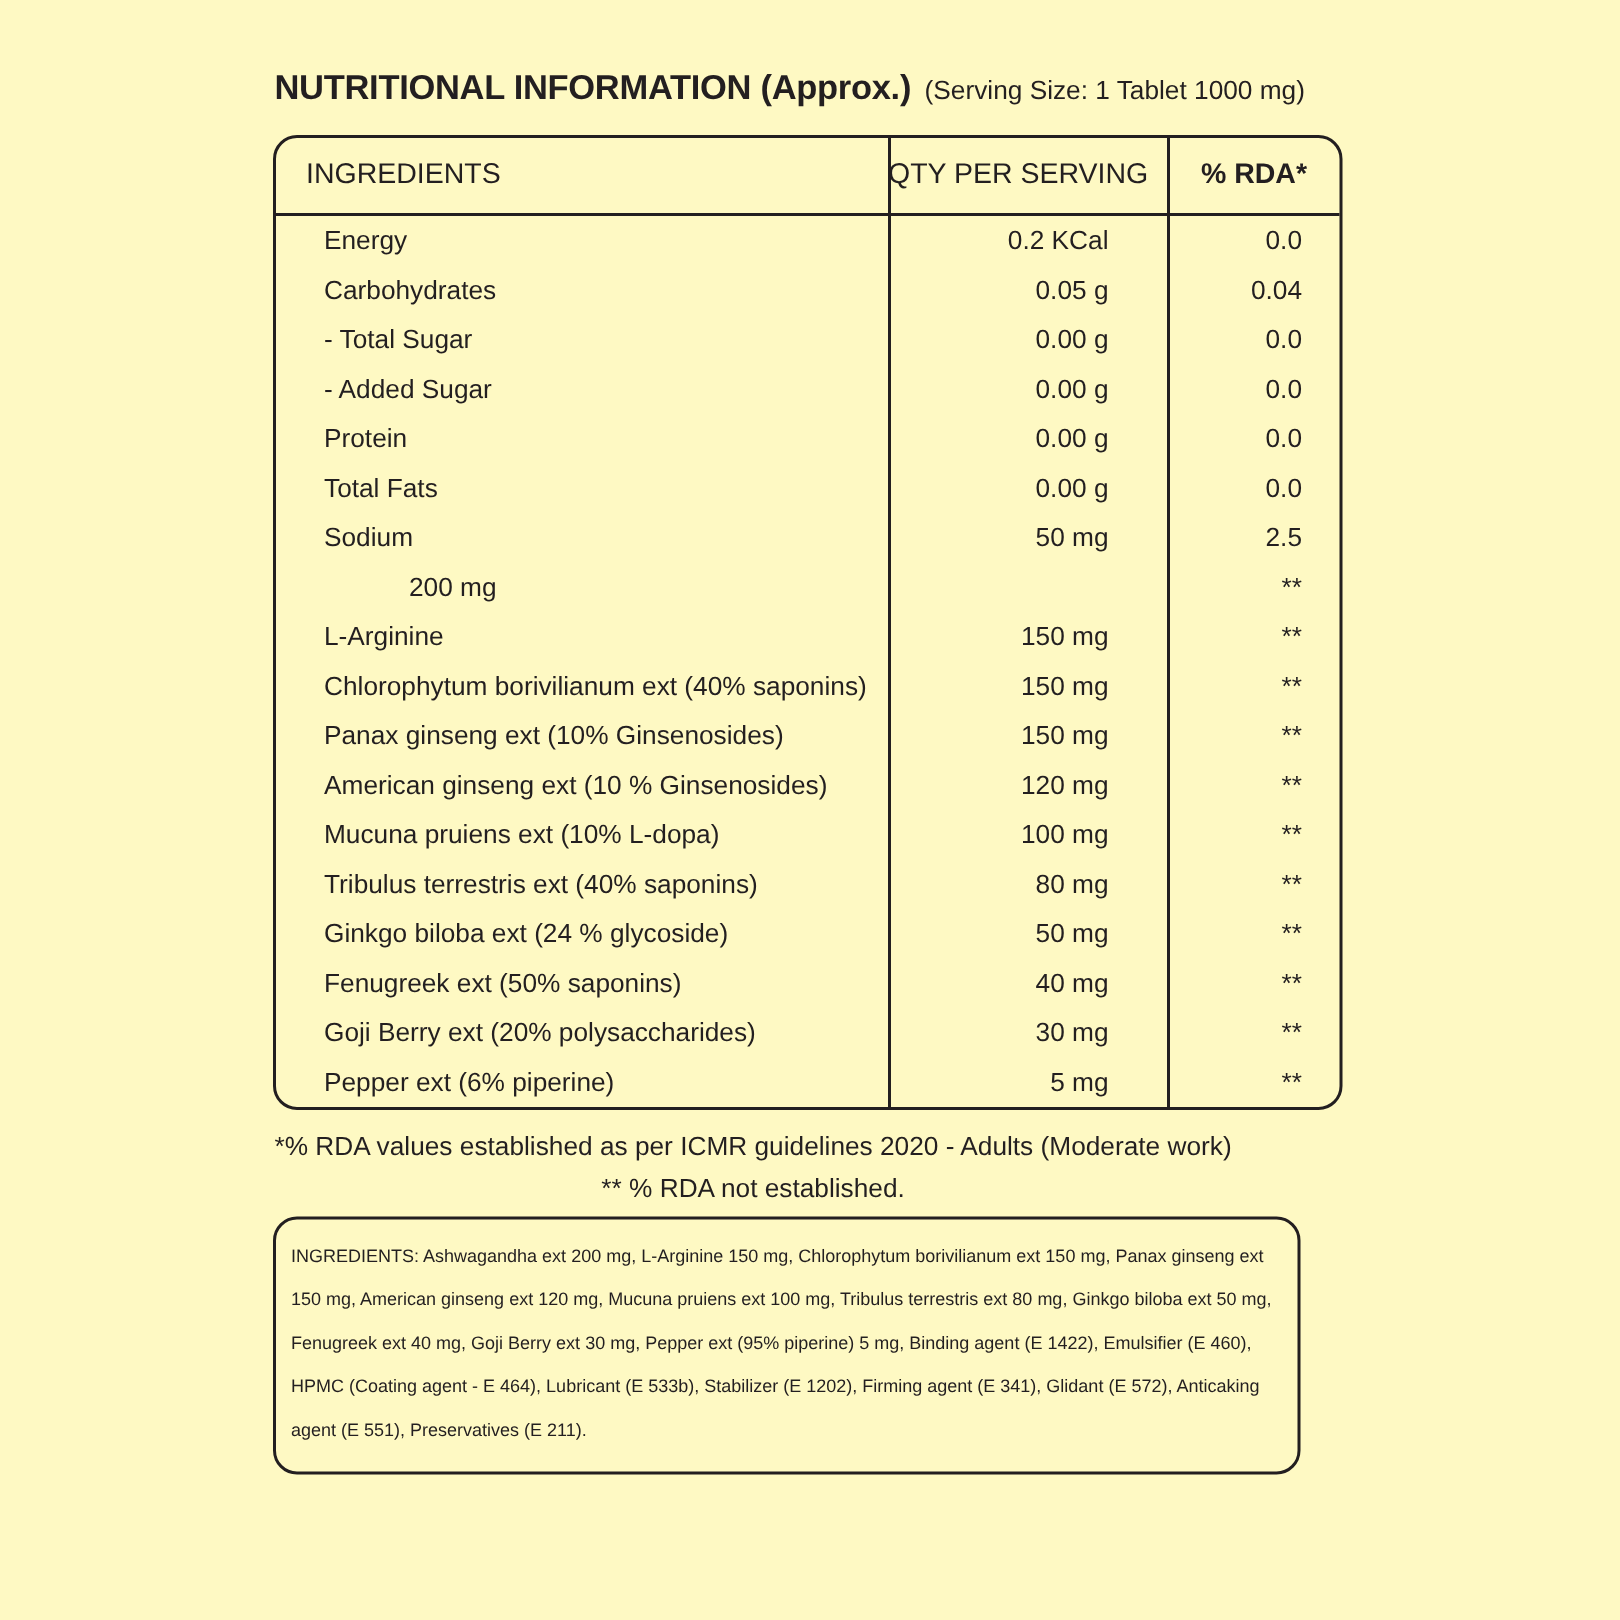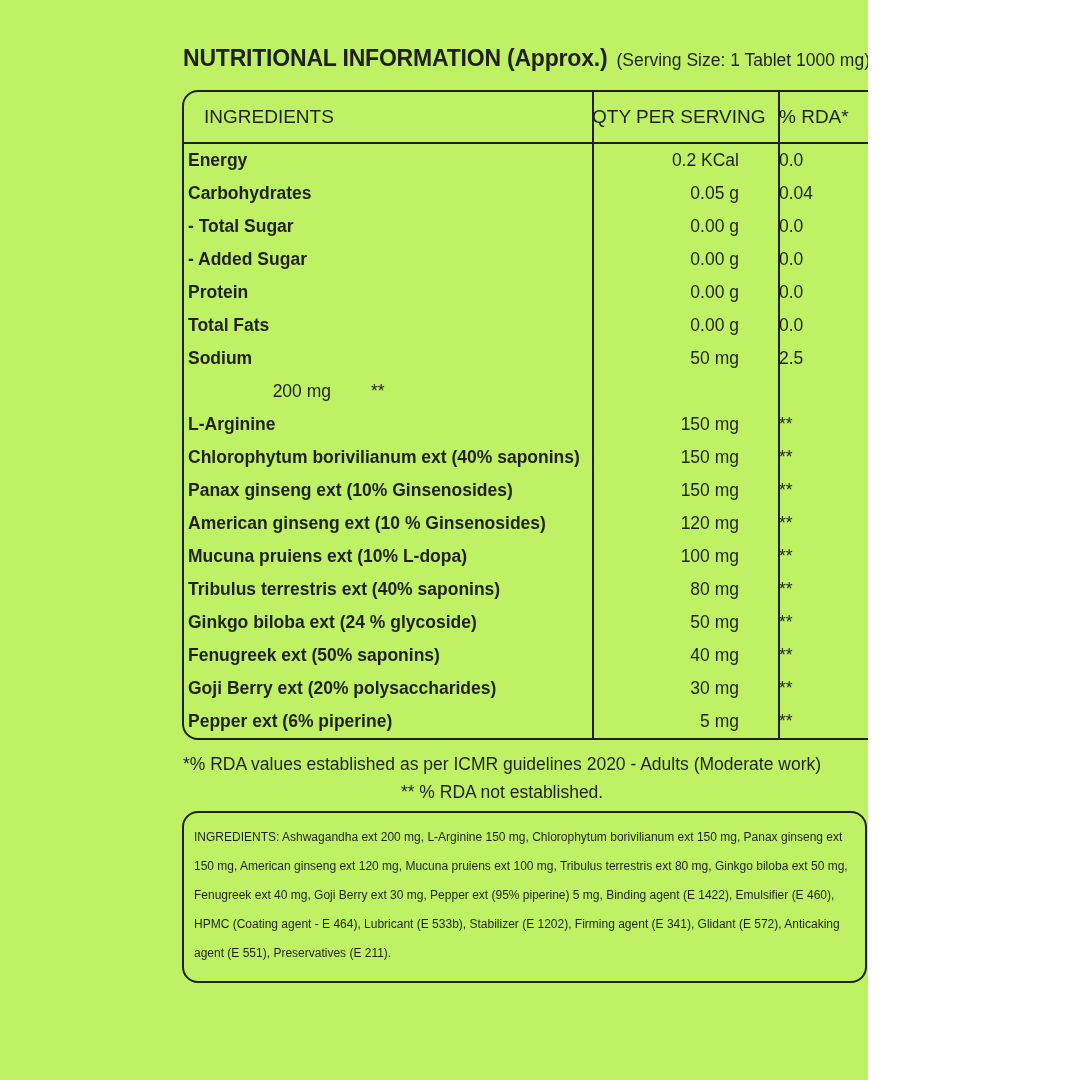--- a/index.html
+++ b/index.html
@@ -1,19 +1,19 @@
 <!DOCTYPE html>
 <html><head>
 <meta charset="utf-8">
 <style>
   html,body{margin:0;padding:0;background:#ffffff;}
   .page{
     position:relative;
-    width:868px;height:1080px;
-    background:#bef264;
+    width:1080px;height:1080px;
+    background:#fef9c3;
     color:#231f20;
     font-family:"Liberation Sans", sans-serif;
     overflow:hidden;
   }
   
   .title-row{
     position:absolute;left:183px;top:45px;
     white-space:nowrap;
   }
   .title-main{
@@ -42,37 +42,37 @@
   .vline-2{left:594px;}
   .thead{
     position:relative;z-index:1;
     height:50px;
     border-bottom:2.5px solid #231f20;
     display:flex;align-items:center;
     font-size:19px;
   }
   .th-ing{width:408px;box-sizing:border-box;padding-left:20px;}
   .th-qty{width:187px;text-align:left;}
-  .th-rda{flex:1;}
+  .th-rda{flex:1;text-align:center;font-weight:bold;}
   .tbody{
     position:absolute;left:0;right:0;top:52.5px;bottom:0;
     display:flex;flex-direction:column;
     z-index:1;
   }
   .tr{
     flex:1;
     display:flex;align-items:center;
     font-size:17.5px;
   }
   .td-ing{
-    width:408px;box-sizing:border-box;padding-left:4px;
-    white-space:nowrap;overflow:visible;font-weight:bold;
+    width:408px;box-sizing:border-box;padding-left:32px;
+    white-space:nowrap;overflow:visible;
   }
   .td-qty{width:187px;box-sizing:border-box;text-align:right;padding-right:40px;}
-  .td-rda{flex:1;box-sizing:border-box;text-align:left;padding-right:25px;}
+  .td-rda{flex:1;box-sizing:border-box;text-align:right;padding-right:25px;}
   
   .footnotes{
     position:absolute;left:183px;top:751px;
     font-size:17.5px;line-height:27.5px;text-align:center;
   }
   
   .ing-box{
     position:absolute;left:182px;top:811px;
     width:685px;
     border:2.5px solid #231f20;

